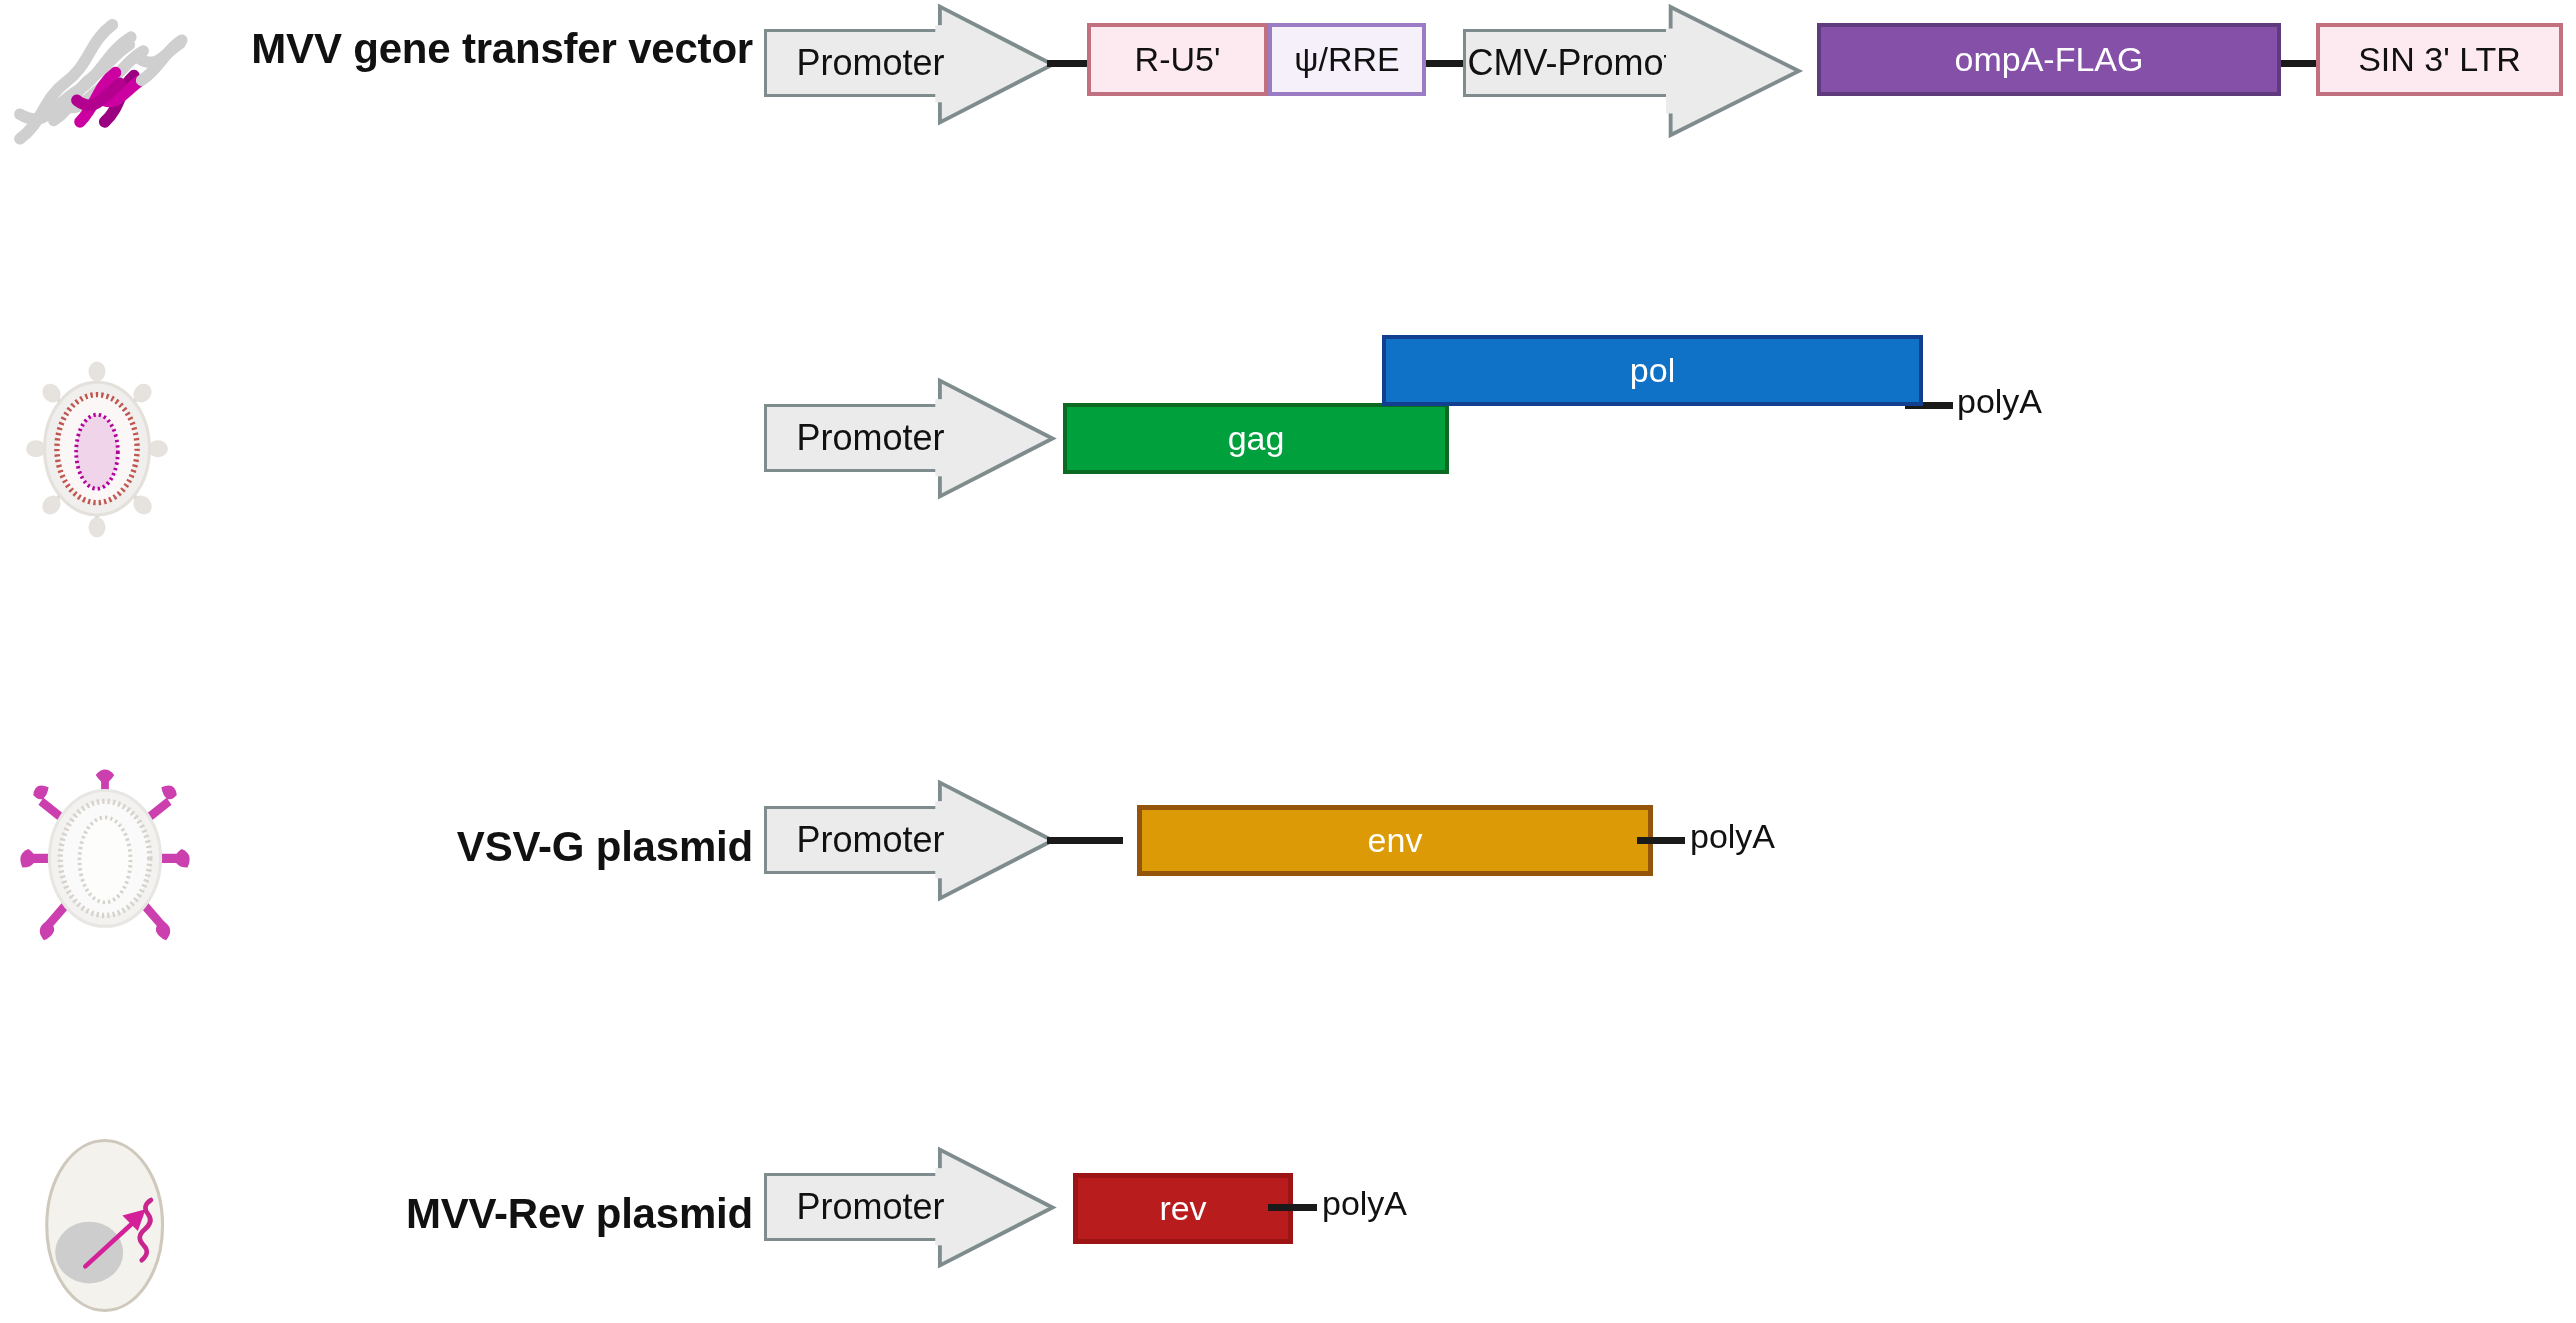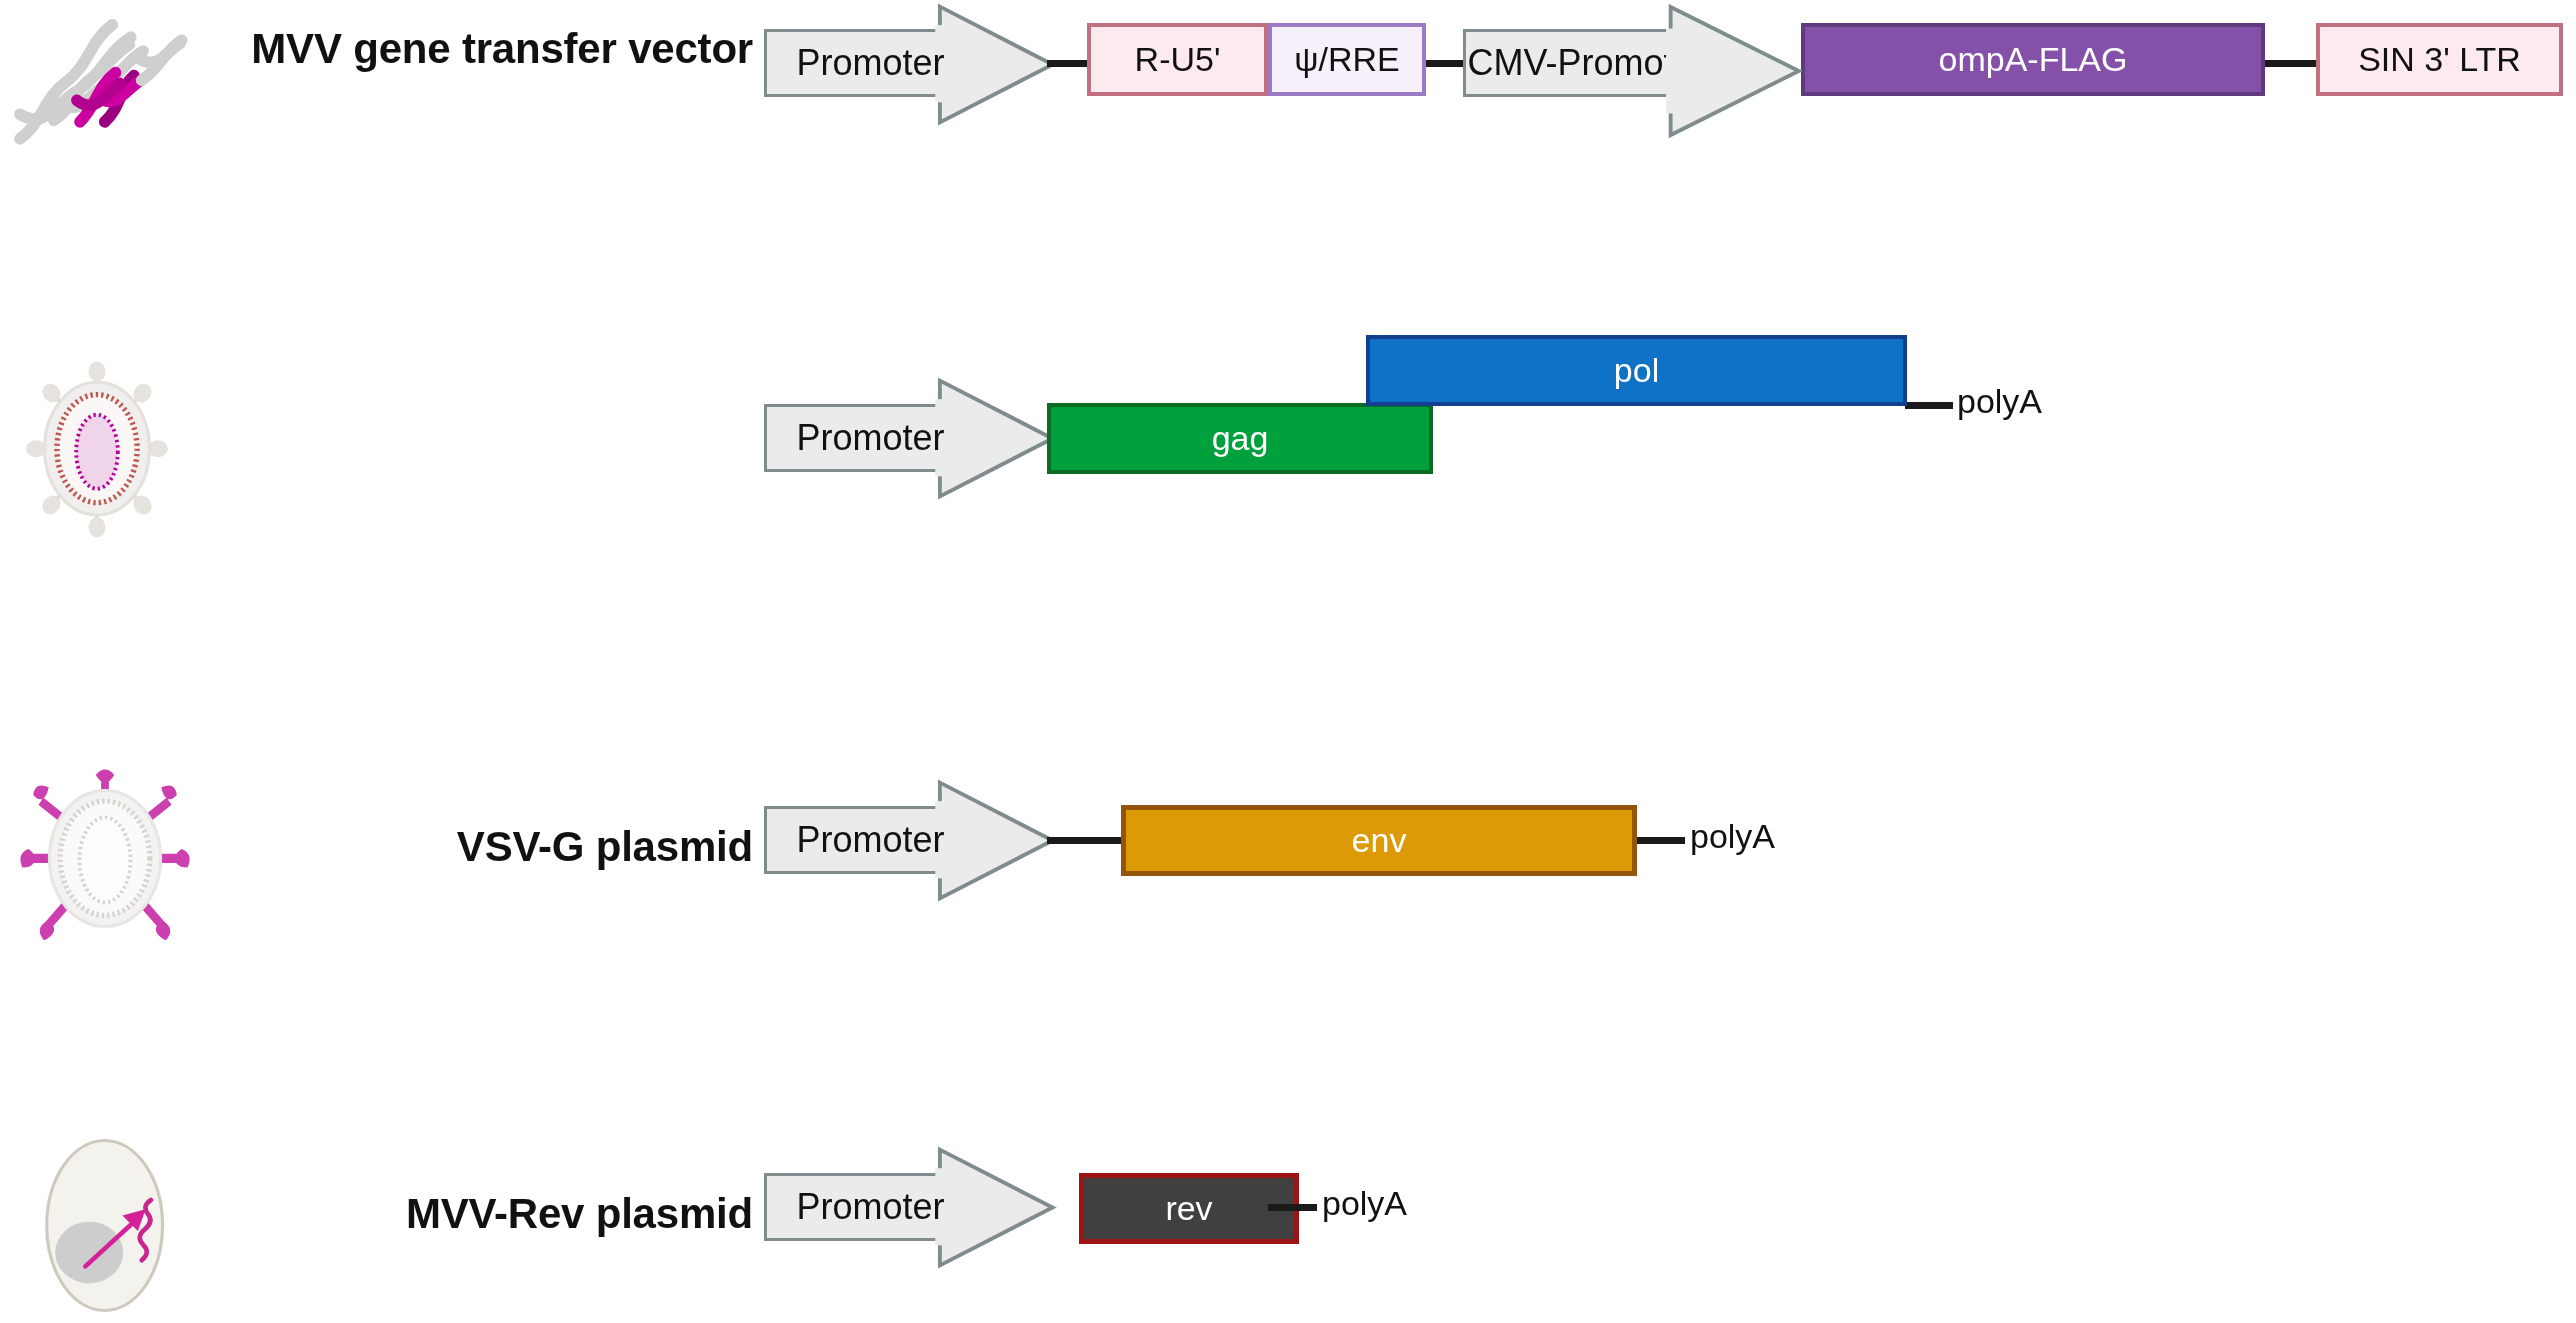--- a/index.html
+++ b/index.html
@@ -60,21 +60,21 @@
 
   .gbox {
     position: absolute;
     box-sizing: border-box;
     display: flex;
     align-items: center;
     justify-content: center;
     font-size: 34px;
     white-space: nowrap;
   }
-  .gbox.filled { color: #ffffff; }
+  .gbox.filled { color: #ffffff; margin-left: 16px; }
   .gbox.pale   { color: #111111; }
 
   .connector {
     position: absolute;
     background: #1a1a1a;
     height: 7px;
   }
   .polya {
     position: absolute;
     font-size: 34px;
@@ -268,21 +268,21 @@
     <div>
       <div class="promoter" style="left:764px;top:60px;width:213px;height:68px;">
         <span class="ptext">Promoter</span>
       </div>
       <svg class="icon-svg" style="position:absolute;left:935px;top:32px;" width="124" height="125" viewBox="0 0 160 162">
         <polygon points="6,6 152,81 6,156" fill="#ebebeb" stroke="#7f8c8d" stroke-width="5"></polygon>
         <rect x="0" y="30" width="28" height="100" fill="#ebebeb"></rect>
       </svg>
     </div>
 
-    <div class="gbox filled" style="left:1079px;top:60px;width:220px;height:71px;background:#404040;border:5.4px solid #9c1414;">
+    <div class="gbox filled" style="left:1057px;top:60px;width:220px;height:71px;background:#b91c1c;border:5.4px solid #9c1414;">
       <span>rev</span>
     </div>
 
     <div class="connector" style="left:1268px;top:91px;width:49px;"></div>
     <div class="polya" style="left:1322px;top:71px;">polyA</div>
   </div>
 
 </div>
 
 

